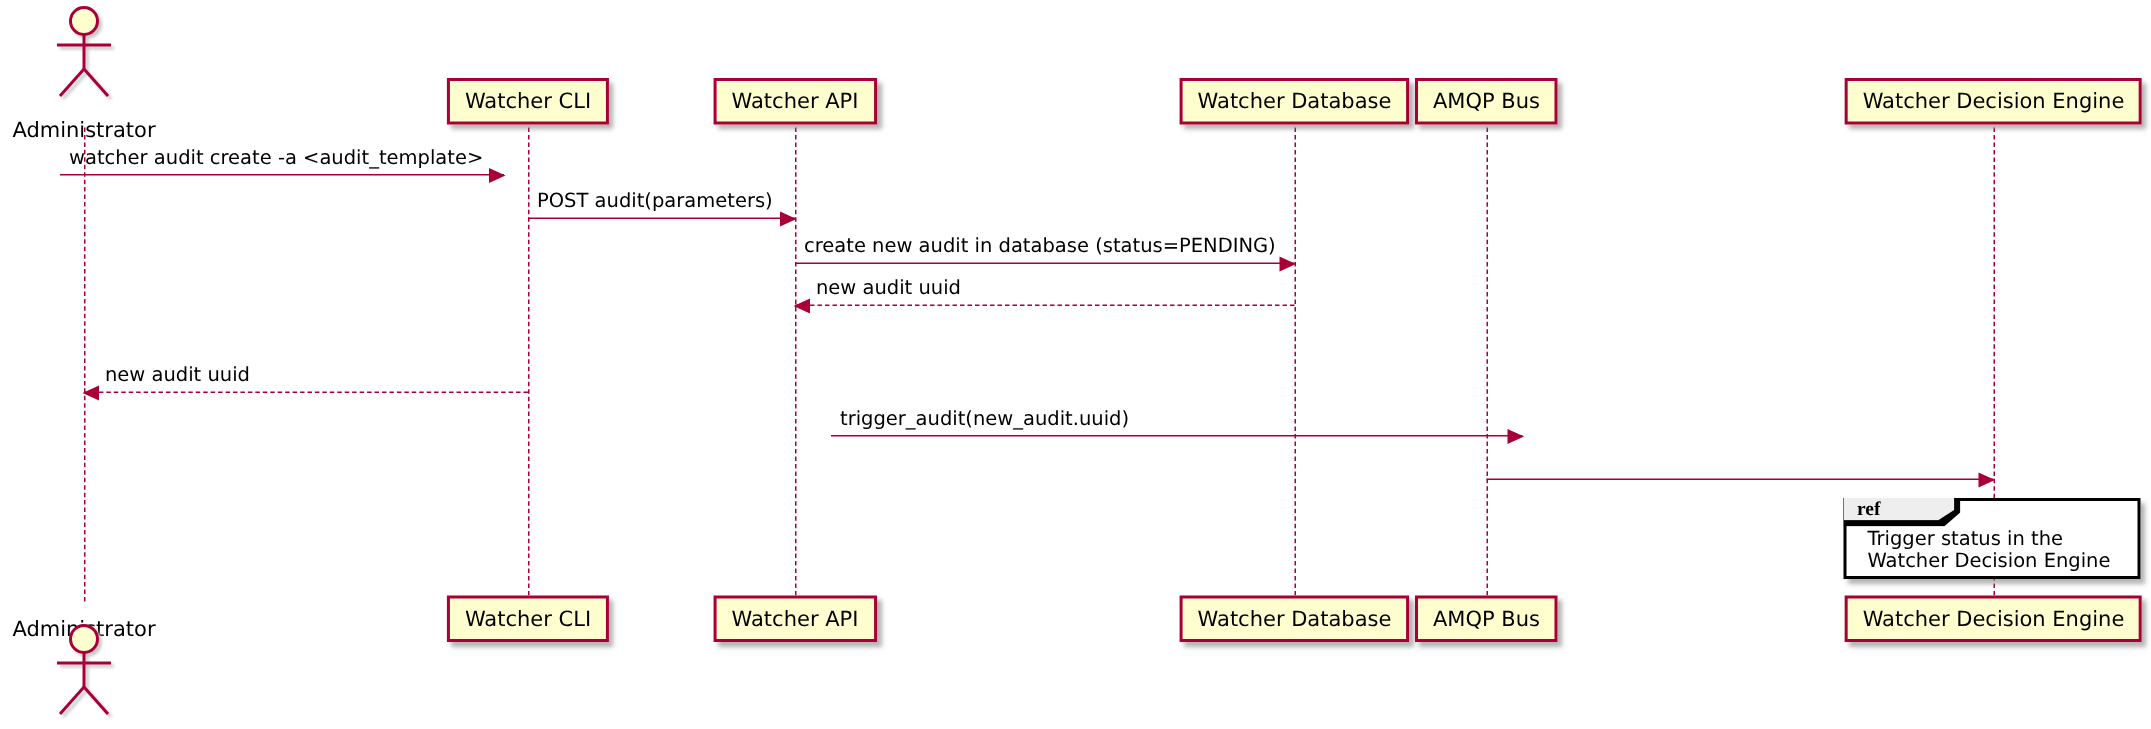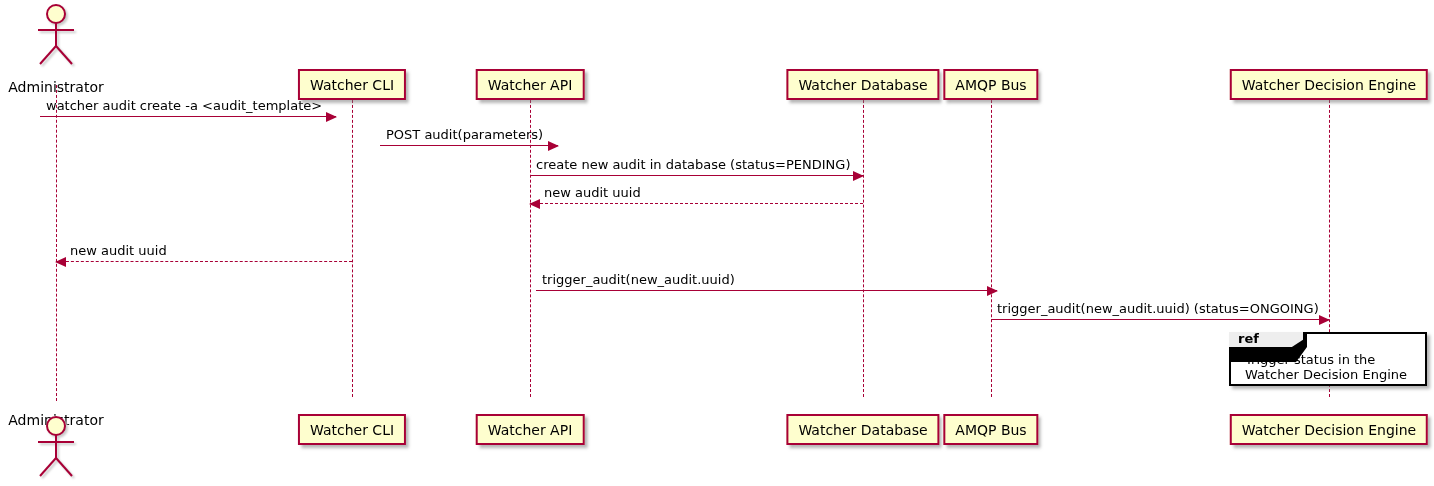--- a/index.html
+++ b/index.html
@@ -27,21 +27,20 @@
     transform: translateX(-50%);
     background: #FEFECE;
     border: 2px solid #A80036;
     box-shadow: 3px 3px 3px rgba(120,120,120,0.55);
     font-size: 14px;
     line-height: 16px;
     padding: 6px 10px 5px 10px;
     white-space: nowrap;
     z-index: 2;
     text-align: center;
-    margin-top: 17px;
   }
 
   
   .actor-figure { position: absolute; z-index: 2; filter: drop-shadow(2px 2px 1px #c8c8c8); }
   .actor-label {
     position: absolute;
     transform: translateX(-50%);
     font-size: 14px;
     white-space: nowrap;
     z-index: 2;
@@ -82,23 +81,24 @@
   .ref {
     position: absolute;
     background: #ffffff;
     border: 2px solid #000000;
     box-shadow: 3px 3px 3px rgba(120,120,120,0.55);
     z-index: 3;
   }
   .ref-tab-outer {
     position: absolute;
     top: -2px; left: -2px;
-    width: 78px; height: 30px;
+    width: 78px; height: 19px;
     background: #000000;
     clip-path: polygon(0 0, 100% 0, 100% 50%, 86% 100%, 0 100%);
+    font-family: Liberation Serif, serif;
   }
   .ref-tab-inner {
     position: absolute;
     top: 0; left: 0;
     width: 74px; height: 15px;
     background: #EEEEEE;
     clip-path: polygon(0 0, 100% 0, 100% 52%, 85% 100%, 0 100%);
     font-weight: bold;
     font-size: 13px;
     line-height: 14px;
@@ -158,21 +158,21 @@
   <div class="pbox" style="left:863px; top:397px;">Watcher Database</div>
   <div class="pbox" style="left:991px; top:397px;">AMQP Bus</div>
   <div class="pbox" style="left:1329px; top:397px;">Watcher Decision Engine</div>
 
   <div class="msg" style="left:40px; top:100px; width:296px;">
     <div class="msg-label">watcher audit create -a &lt;audit_template&gt;</div>
     <div class="msg-line"></div>
     <div class="arrowhead right"></div>
   </div>
 
-  <div class="msg" style="left:352px; top:129px; width:178px;margin-left:28px;">
+  <div class="msg" style="left:352px; top:129px; width:178px;">
     <div class="msg-label">POST audit(parameters)</div>
     <div class="msg-line"></div>
     <div class="arrowhead right"></div>
   </div>
 
   <div class="msg" style="left:530px; top:159px; width:333px;">
     <div class="msg-label">create new audit in database (status=PENDING)</div>
     <div class="msg-line"></div>
     <div class="arrowhead right"></div>
   </div>
@@ -183,28 +183,27 @@
     <div class="arrowhead left"></div>
   </div>
 
 
   <div class="msg return" style="left:56px; top:245px; width:296px;">
     <div class="msg-label">new audit uuid</div>
     <div class="msg-line"></div>
     <div class="arrowhead left"></div>
   </div>
 
-  <div class="msg" style="left:536px; top:274px; width:461px;">
+  <div class="msg" style="left:554px; top:274px; width:461px;">
     <div class="msg-label">trigger_audit(new_audit.uuid)</div>
     <div class="msg-line"></div>
     <div class="arrowhead right"></div>
   </div>
 
   <div class="msg" style="left:991px; top:303px; width:338px;">
-    <div class="msg-label">trigger_audit(new_audit.uuid) (status=ONGOING)</div>
     <div class="msg-line"></div>
     <div class="arrowhead right"></div>
   </div>
 
   <div class="ref" style="left:1229px; top:332px; width:194px; height:50px;">
     <div class="ref-tab-outer">
       <div class="ref-tab-inner">ref</div>
     </div>
     <div class="ref-body">
       <div>Trigger status in the</div>

